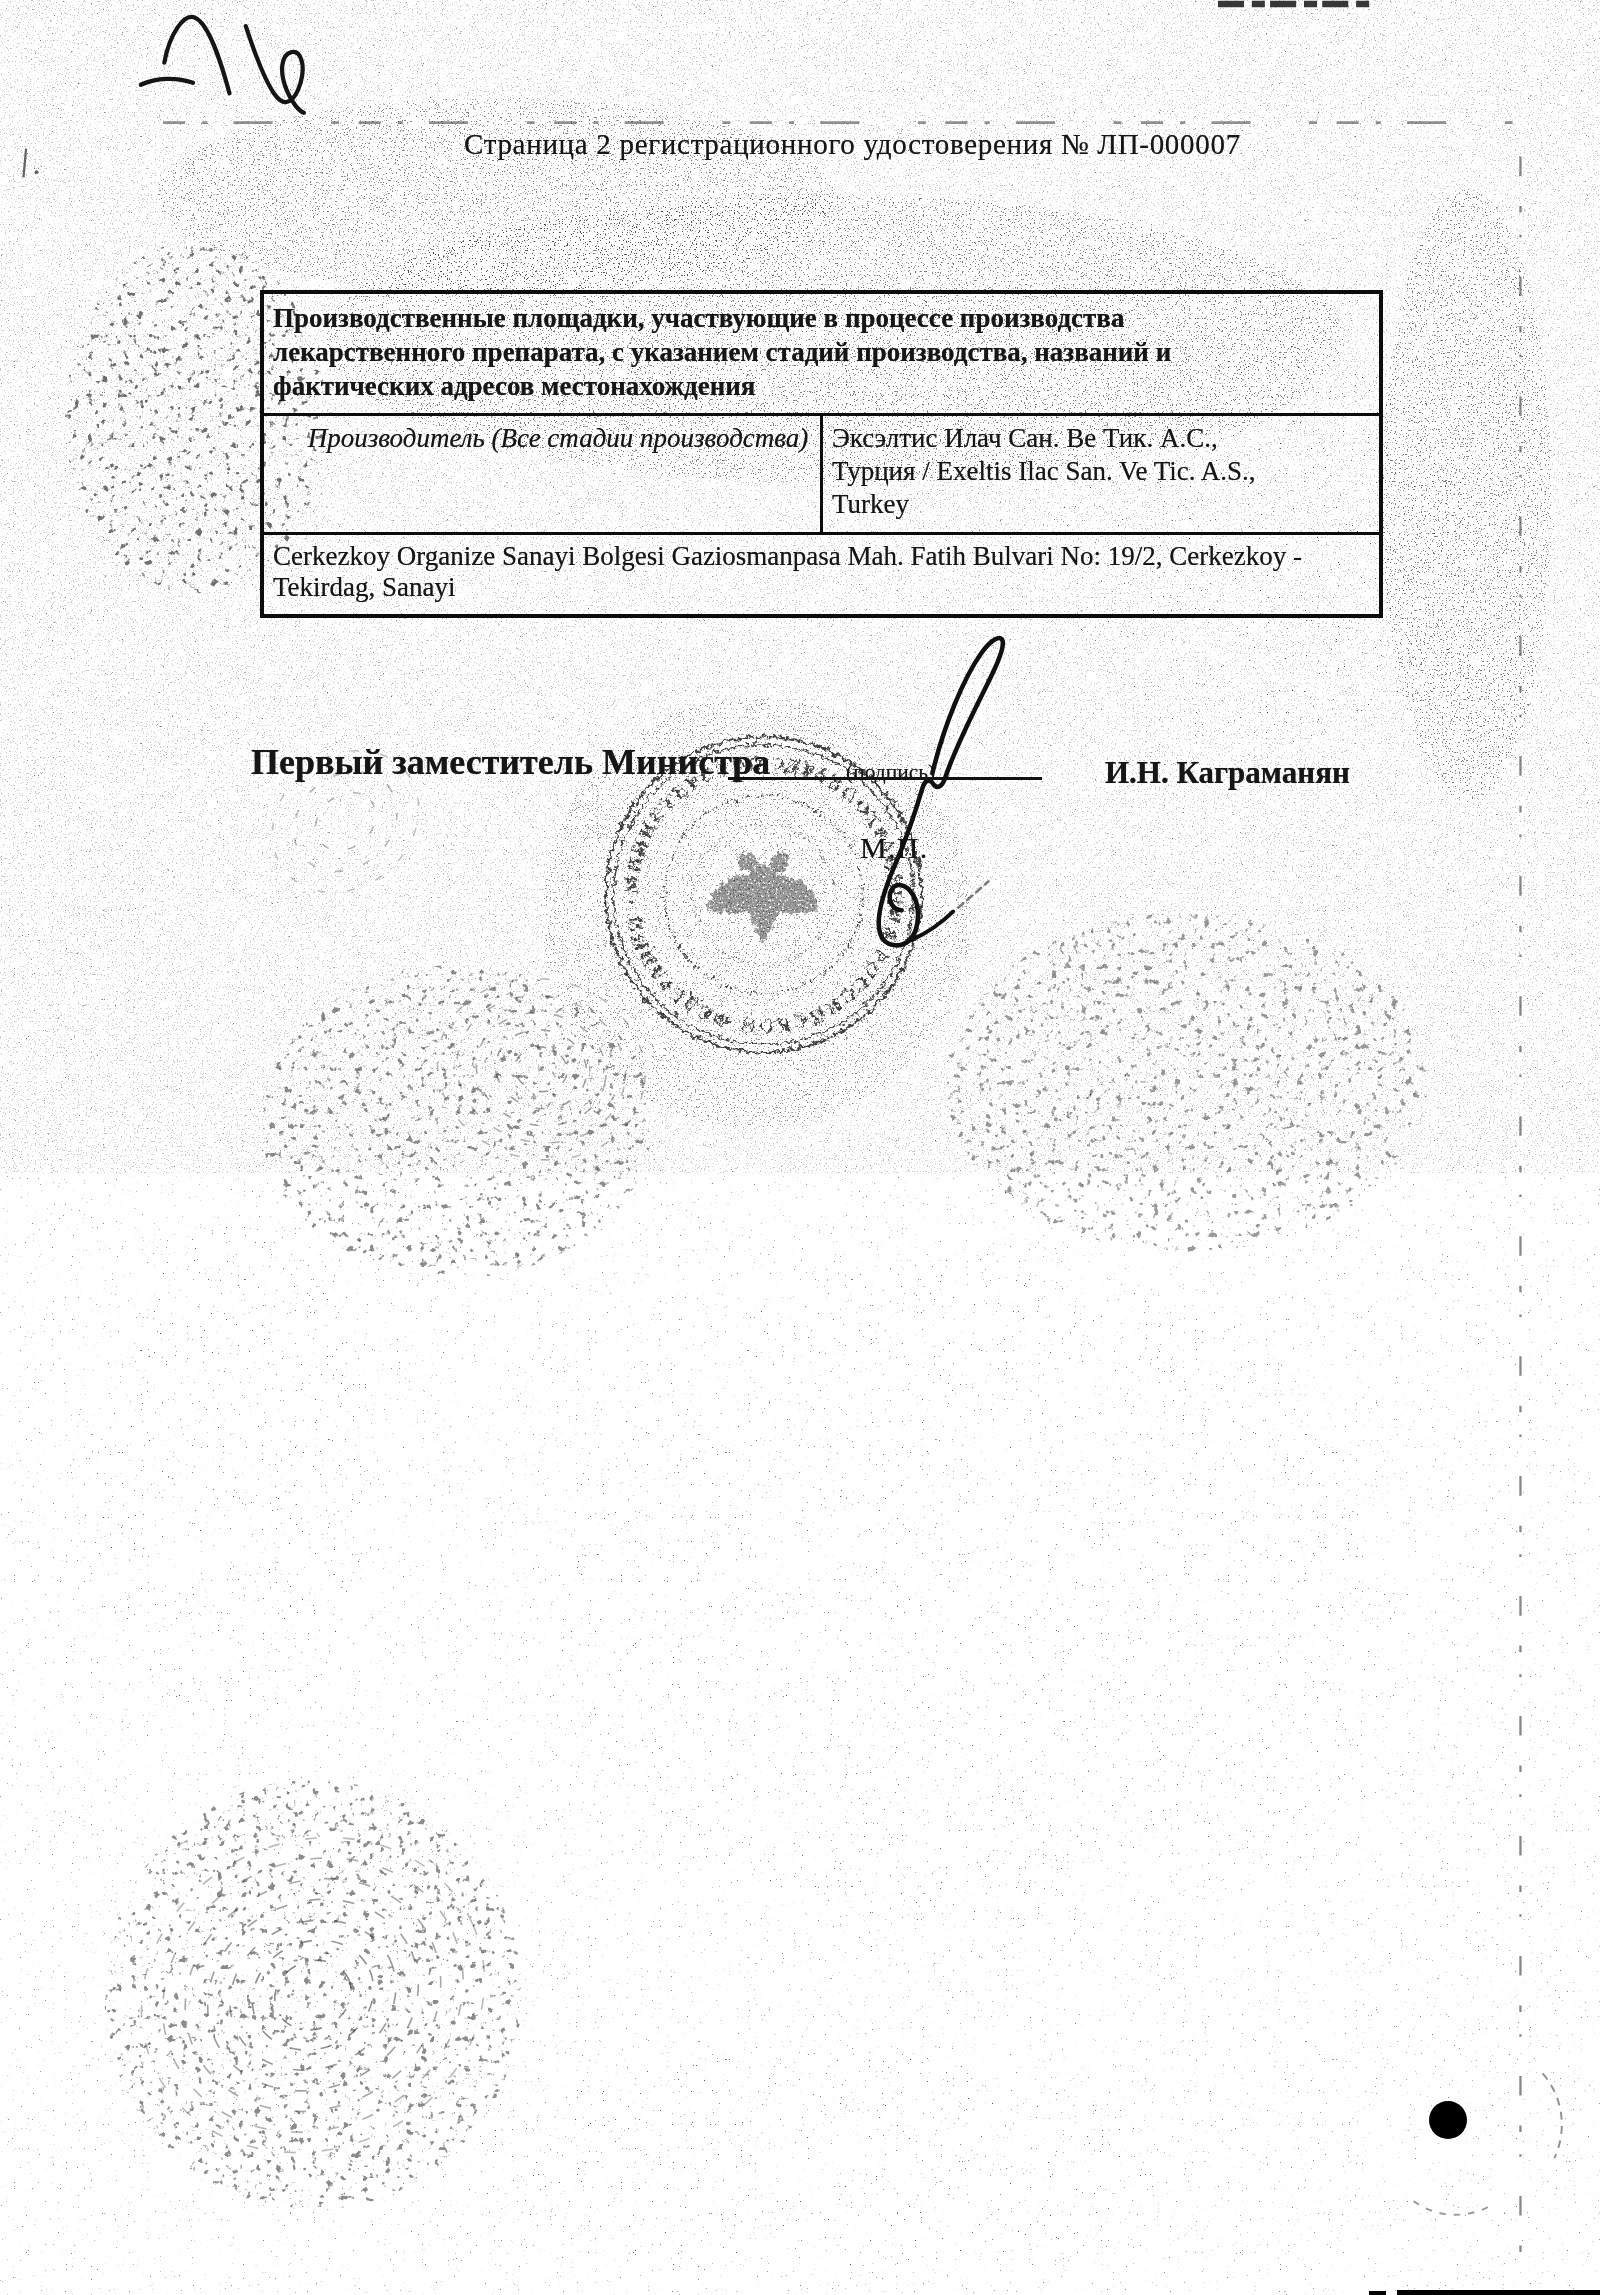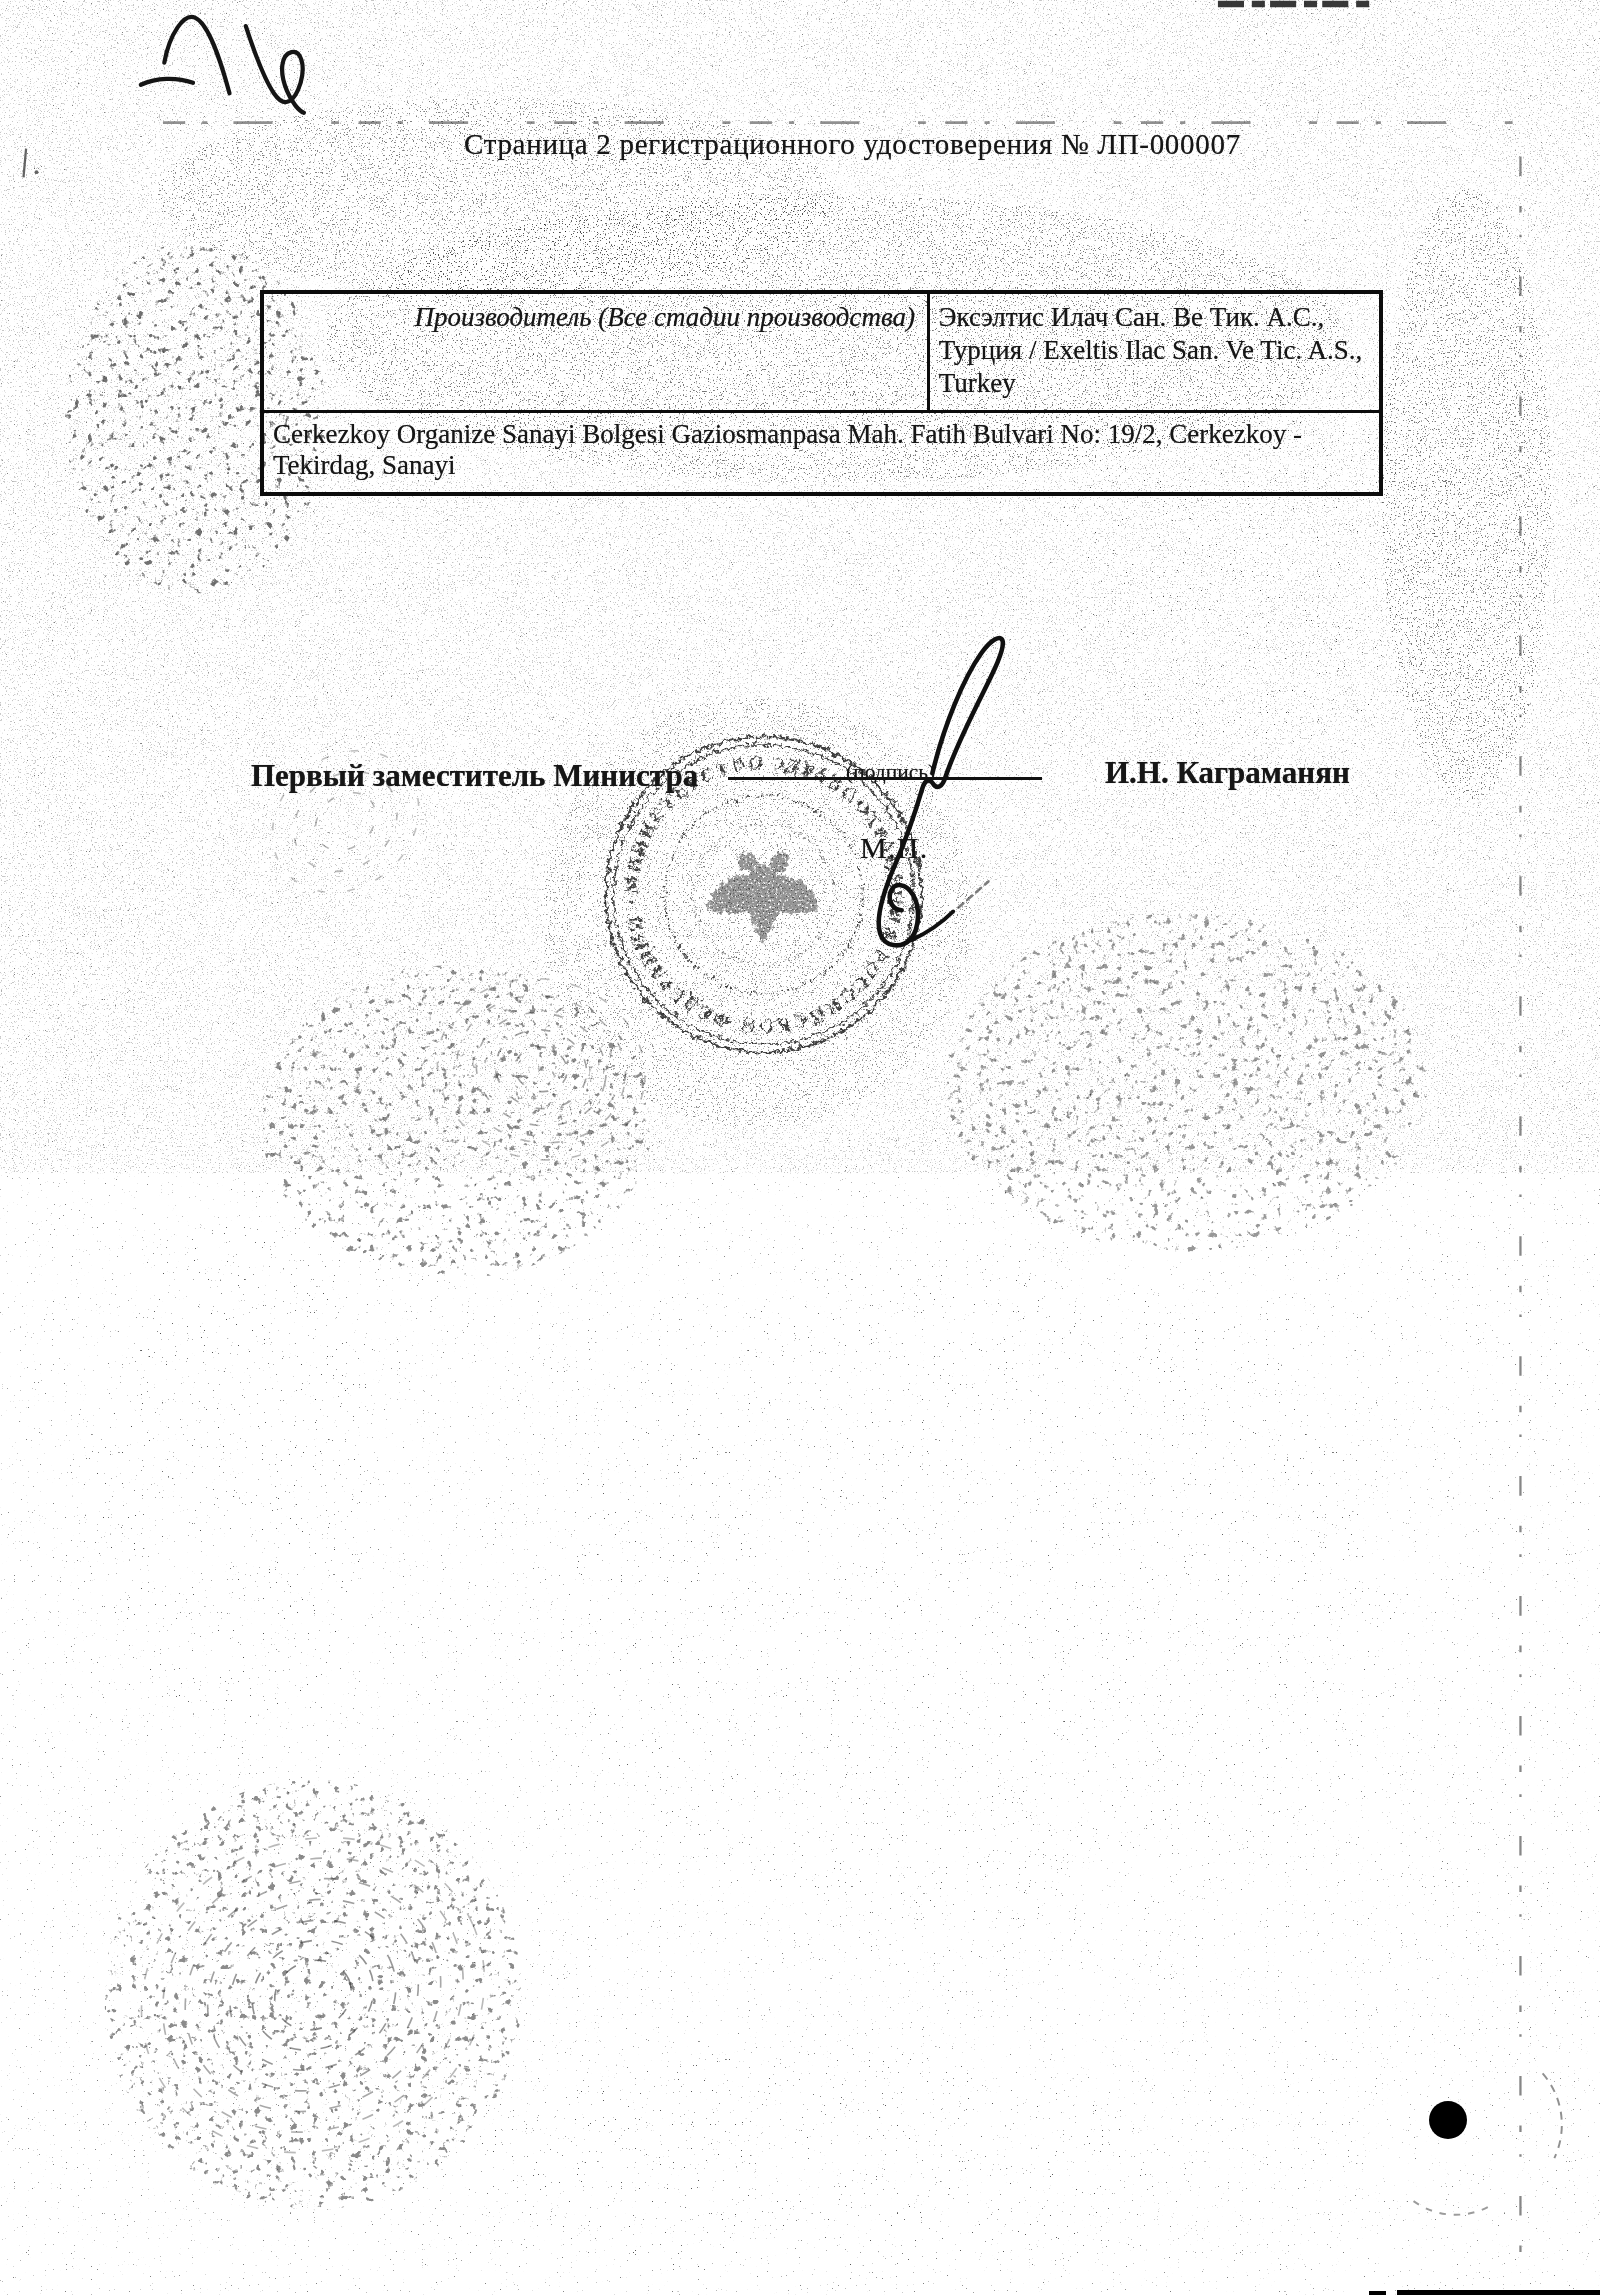--- a/index.html
+++ b/index.html
@@ -36,22 +36,22 @@
     text-shadow:0 0 0.7px rgba(0,0,0,.6);
   }
   table.prod-table{border:4.6px solid #0c0c0c;}
   td.th-cell{font-weight:bold;line-height:34px;padding-top:10.4px;padding-bottom:15.7px;}
   td.producer-label{font-style:italic;width:642px;height:91px;line-height:33px;text-align:right;}
   td.producer-value{line-height:33px;}
   td.address-cell{line-height:31px;padding-bottom:17px;}
   .cell-line{display:block;}
 
   .sig-title{
-    position:absolute;left:251px;top:758px;
-    font-size:31px;font-weight:bold;white-space:nowrap;
+    position:absolute;left:251px;top:741px;
+    font-size:36px;font-weight:bold;white-space:nowrap;
     text-shadow:0 0 0.7px rgba(0,0,0,.7);
   }
   .sig-line{
     position:absolute;left:728px;top:777px;width:314px;height:2.6px;
     background:#111;
   }
   .sig-caption{
     position:absolute;left:846px;top:760px;
     font-size:21.5px;white-space:nowrap;
     text-shadow:0 0 0.7px rgba(0,0,0,.55);
@@ -134,20 +134,27 @@
       <ellipse rx="85" ry="70" stroke-dasharray="12 32" opacity="0.3"></ellipse>
       <ellipse rx="120" ry="100" stroke-dasharray="12 34" opacity="0.27"></ellipse>
     </g>
   </svg>
 
   <div class="layer content-layer">
     <div class="page-header">Страница 2 регистрационного удостоверения № ЛП-000007</div>
 
     <table class="prod-table">
       <tbody>
+          <tr>
+        <td class="th-cell" colspan="2">
+          <span class="cell-line">Производственные площадки, участвующие в процессе производства</span>
+          <span class="cell-line">лекарственного препарата, с указанием стадий производства, названий и</span>
+          <span class="cell-line">фактических адресов местонахождения</span>
+        </td>
+      </tr>
       <tr>
         <td class="producer-label">Производитель (Все стадии производства)</td>
         <td class="producer-value">
           <span class="cell-line">Эксэлтис Илач Сан. Ве Тик. А.С.,</span>
           <span class="cell-line">Турция / Exeltis Ilac San. Ve Tic. A.S.,</span>
           <span class="cell-line">Turkey</span>
         </td>
       </tr>
       <tr>
         <td class="address-cell" colspan="2">

